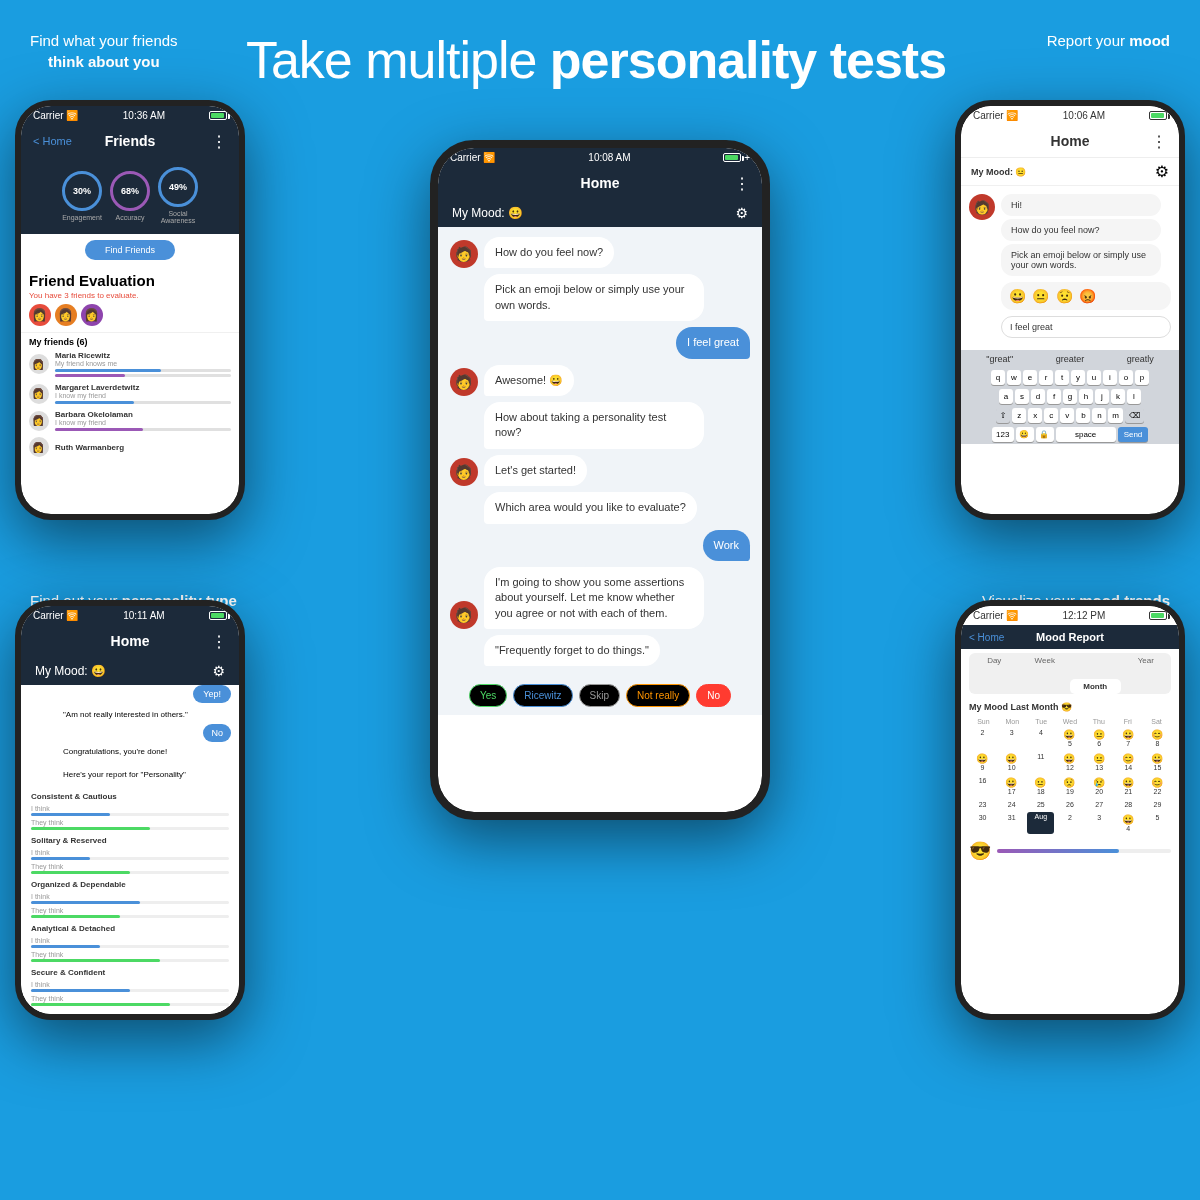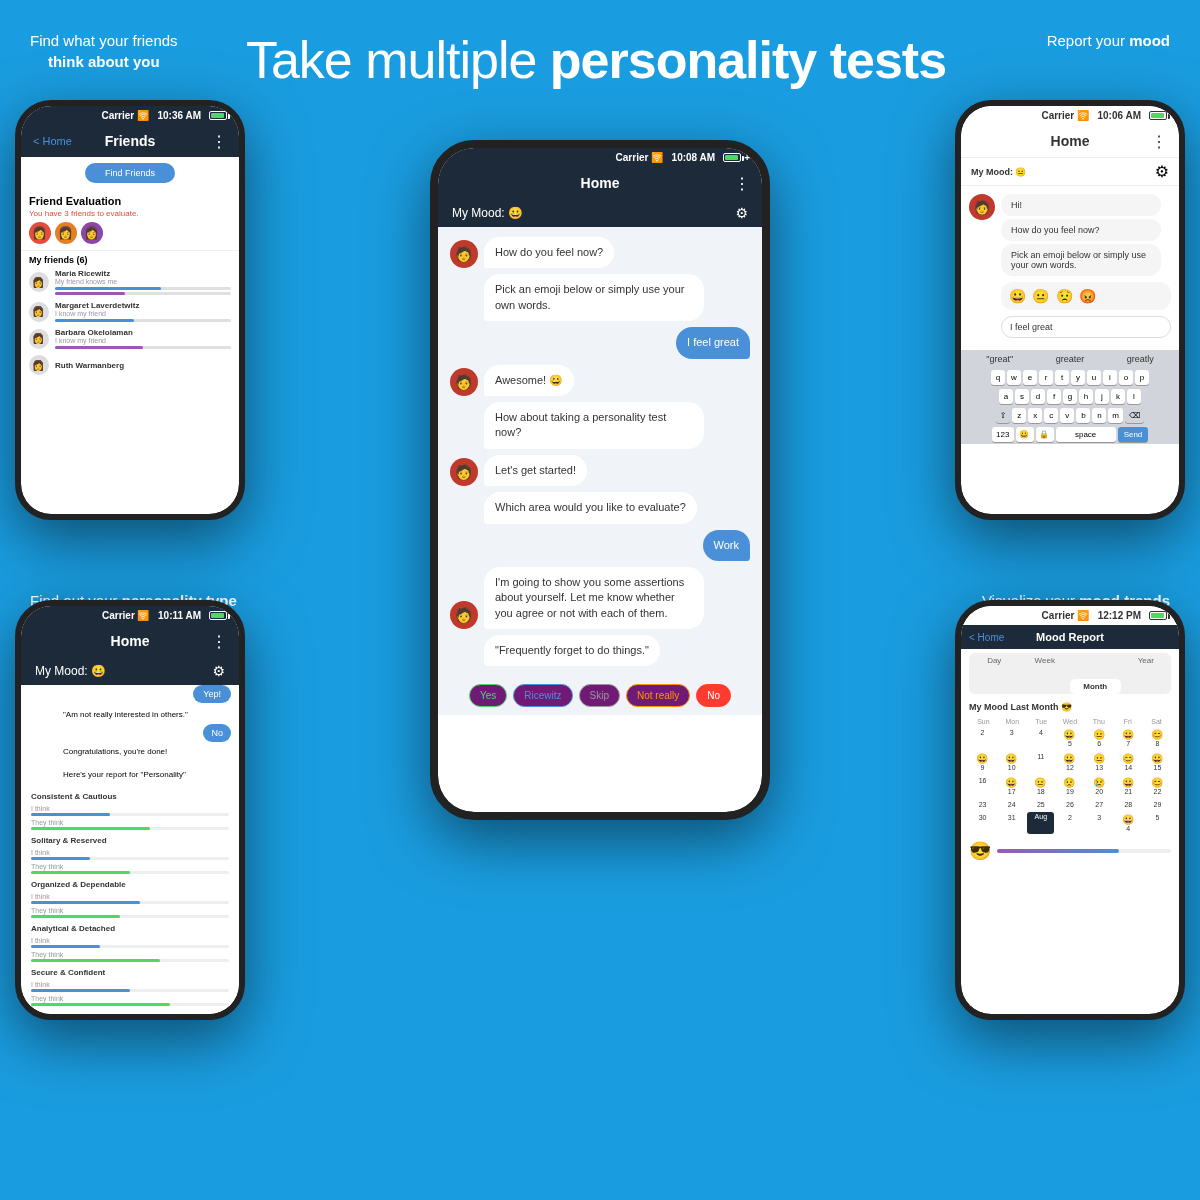--- a/index.html
+++ b/index.html
@@ -51,26 +51,25 @@
       width: 100%;
       height: 100%;
       border-radius: 38px;
       overflow: hidden;
       background: white;
     }
 
     
     .status-bar {
       display: flex;
-      justify-content: flex-end;
+      justify-content: space-between;
       align-items: center;
       padding: 4px 12px;
       font-size: 10px;
-      font-weight: 700;
-      gap: 8px;
+      font-weight: 400;
     }
     .status-bar.dark { background: #1c2a3a; color: white; }
     .status-bar.light { background: white; color: #333; }
     .status-icons { display: flex; gap: 3px; align-items: center; }
     .battery {
       width: 18px; height: 9px; border: 1px solid currentColor;
       border-radius: 2px; position: relative; display: inline-block;
     }
     .battery::after {
       content: '';
@@ -177,21 +176,21 @@
       padding: 8px 10px;
       background: #f0f4f8;
       flex-wrap: wrap;
     }
     .answer-btn {
       padding: 5px 10px;
       border-radius: 16px;
       font-size: 10px;
       font-weight: 500;
       border: 1.5px solid;
-      background: #701a75;
+      background: #000000;
     }
     .answer-btn.yes { border-color: #4cd964; color: #4cd964; }
     .answer-btn.somewhat { border-color: #4a90d9; color: #4a90d9; }
     .answer-btn.skip { border-color: #999; color: #999; }
     .answer-btn.not-really { border-color: #ff9500; color: #ff9500; }
     .answer-btn.no { border-color: #ff3b30; color: #ff3b30; background: #ff3b30; color: white; }
 
     
     .phone-left-top {
       width: 230px;
@@ -230,21 +229,21 @@
       border-radius: 12px;
       padding: 5px 20px;
       font-size: 9px;
       display: block;
       margin: 6px auto;
     }
     .friend-eval {
       padding: 6px 8px;
       border-bottom: 1px solid #f0f0f0;
     }
-    .friend-eval-title { font-size: 11px; font-weight: 700; margin-bottom: 2px; }
+    .friend-eval-title { font-size: 15px; font-weight: 700; margin-bottom: 2px; }
     .eval-notice { color: #e74c3c; font-size: 8px; }
     .eval-avatars { display: flex; gap: 4px; margin-top: 4px; }
     .eval-avatar {
       width: 22px; height: 22px; border-radius: 50%;
       display: flex; align-items: center; justify-content: center;
       font-size: 12px;
     }
     .friends-list { padding: 4px 8px; }
     .friends-title { font-size: 9px; font-weight: 700; margin-bottom: 4px; }
     .friend-item {
@@ -529,20 +528,34 @@
             <span class="battery-fill"></span>
           </span>
       </span>
     </div>
     <div class="nav-bar dark">
       <span class="nav-back">&lt; Home</span>
       <span class="nav-title">Friends</span>
       <span class="nav-more">⋮</span>
     </div>
     <div class="friends-screen">
+      <div class="progress-circles">
+        <div class="circle-item">
+          <div class="circle-ring blue">30%</div>
+          <div class="circle-label">Engagement</div>
+        </div>
+        <div class="circle-item">
+          <div class="circle-ring purple">68%</div>
+          <div class="circle-label">Accuracy</div>
+        </div>
+        <div class="circle-item">
+          <div class="circle-ring blue">49%</div>
+          <div class="circle-label">Social<br>Awareness</div>
+        </div>
+      </div>
       <button class="find-friends-btn">Find Friends</button>
       <div class="friend-eval">
         <div class="friend-eval-title">Friend Evaluation</div>
         <div class="eval-notice">You have 3 friends to evaluate.</div>
         <div class="eval-avatars">
           <div class="eval-avatar" style="background:#e74c3c">👩</div>
           <div class="eval-avatar" style="background:#e67e22">👩</div>
           <div class="eval-avatar" style="background:#8e44ad">👩</div>
         </div>
       </div>

